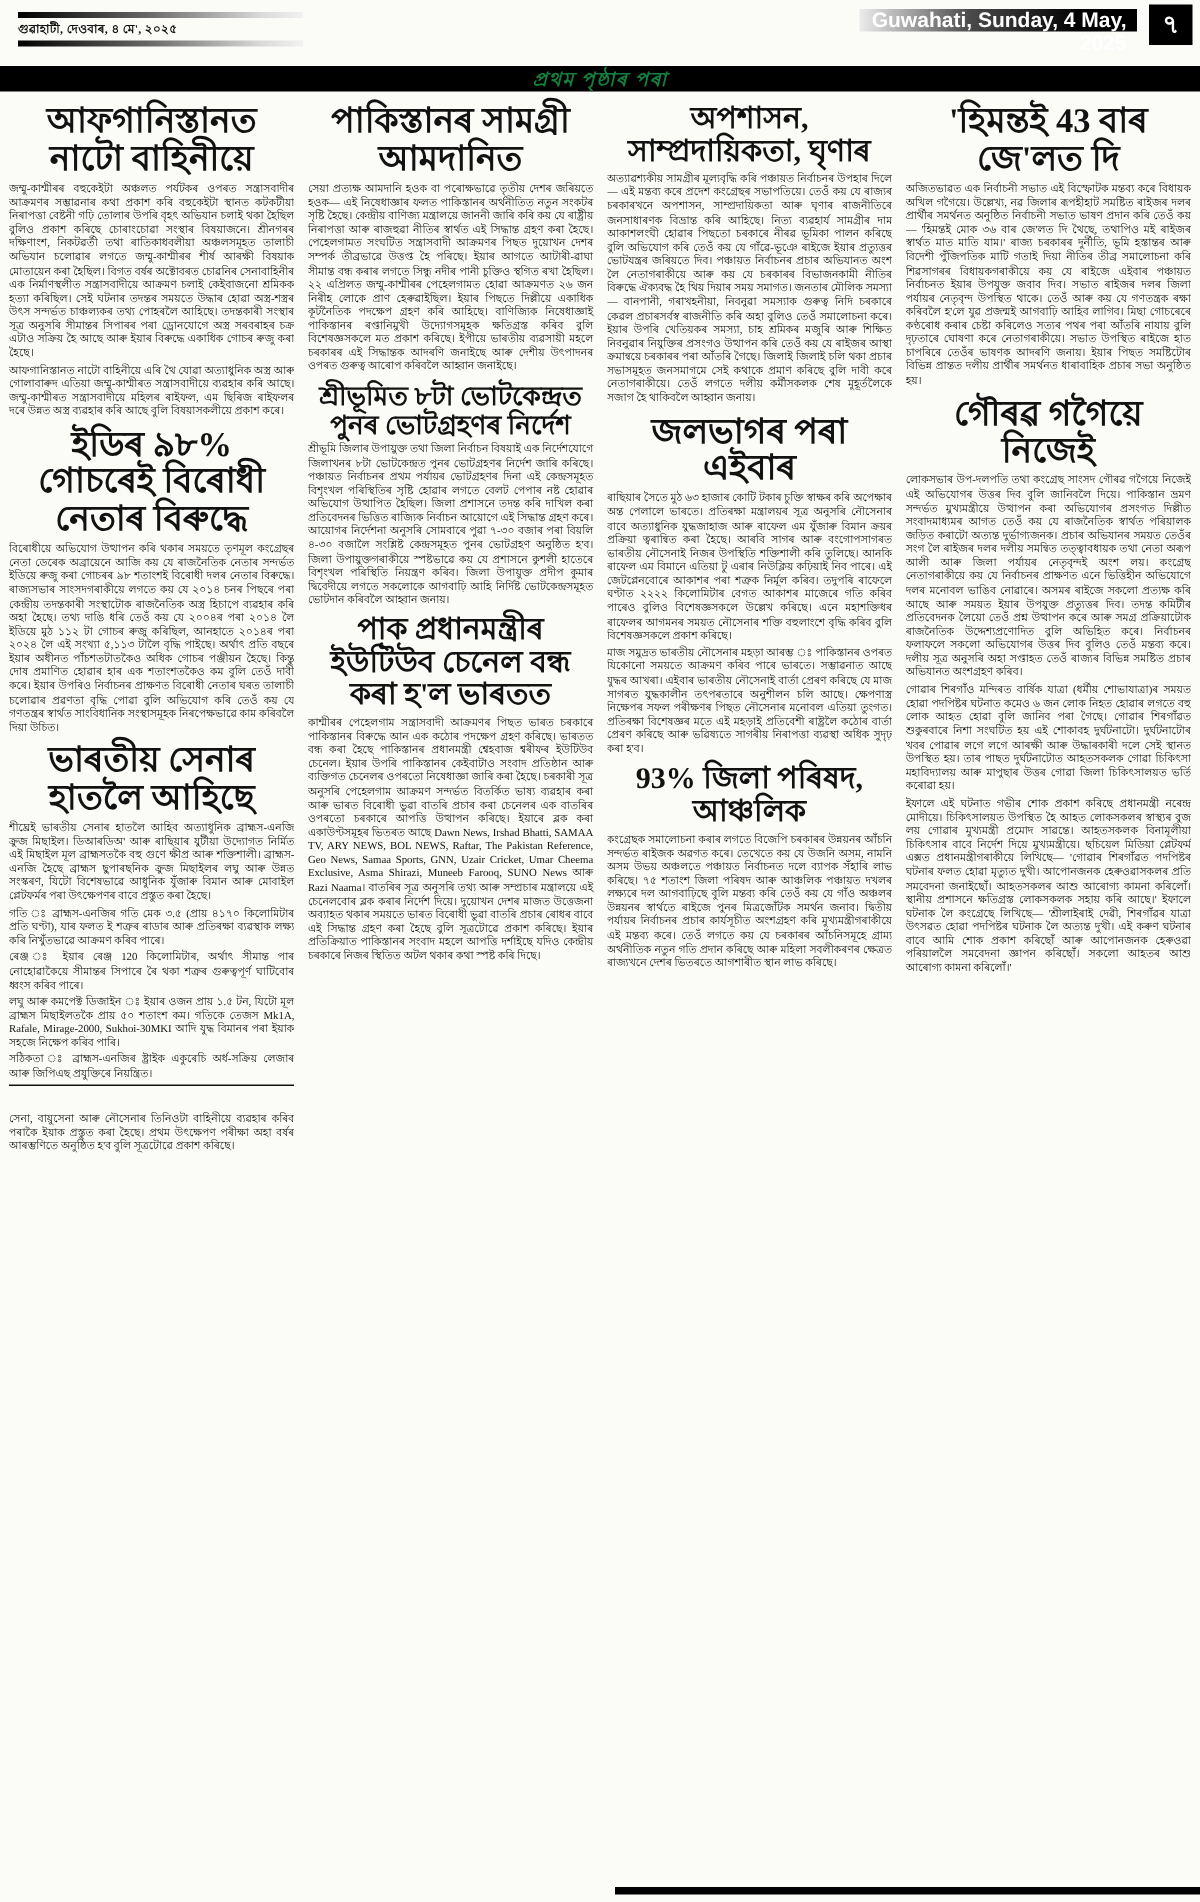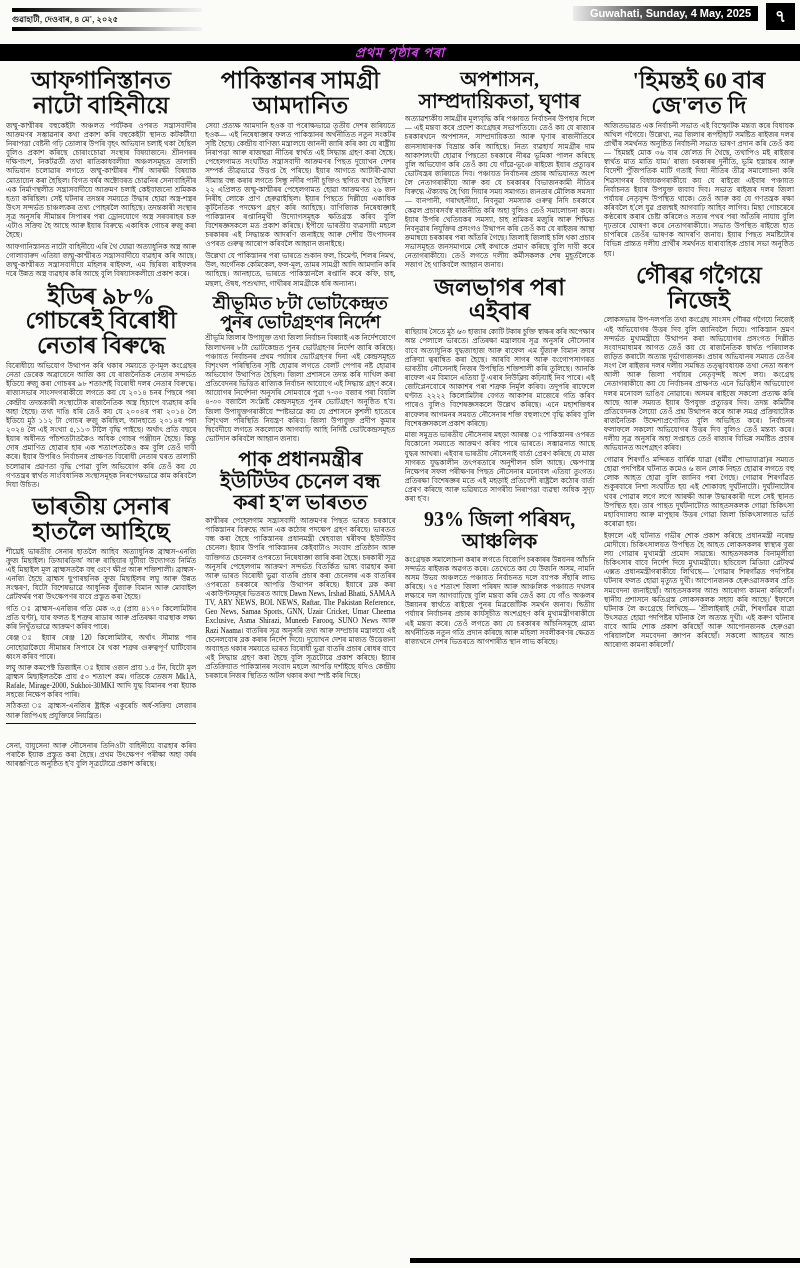--- a/index.html
+++ b/index.html
@@ -34,30 +34,30 @@
   .torch .flame{position:absolute;left:1px;top:0;width:8px;height:8px;background:#000;
     border-radius:50% 50% 50% 0;transform:rotate(45deg);}
   .m-swoosh{
     height:6px;margin-top:1px;
     background:linear-gradient(to right,#f0f0f0,#444 28%,#000 50%,#444 72%,#f0f0f0);
   }
   .dateline-right{
     position:absolute;right:42px;top:6px;width:185px;height:15px;
     background:linear-gradient(to right,#ececec,#4a4a4a 40%,#000 80%);
     color:#fff;font-family:"Liberation Sans","DejaVu Sans",sans-serif;
-    font-weight:bold;font-size:11px;line-height:15px;text-align:right;
+    font-weight:bold;font-size:14px;line-height:15px;text-align:right;
     padding-right:7px;box-sizing:border-box;
   }
   .page-num{
     position:absolute;right:5px;top:3px;width:29px;height:27px;background:#000;
     color:#fff;font-size:17px;font-weight:bold;text-align:center;line-height:27px;
   }
   
   .banner{
-    height:17px;background:#000;color:#d946ef;text-align:center;
+    height:17px;background:#000;color:#15803d;text-align:center;
     font-weight:bold;font-style:italic;font-size:13px;line-height:17px;
     letter-spacing:1px;
   }
   
   .columns{
     display:flex;gap:9px;padding:3px 6px 0 6px;height:1196px;overflow:hidden;
   }
   .col{flex:1;min-width:0;overflow:hidden;}
   .hl{text-align:center;font-weight:bold;margin:5px 0 3px;line-height:1.08;}
   .hl-lg{font-size:23px;}
@@ -110,21 +110,20 @@
         <p class="spec">লঘু আৰু কমপেক্ট ডিজাইন ঃ ইয়াৰ ওজন প্ৰায় ১.৫ টন, যিটো মূল ব্ৰাহ্মস মিছাইলতকৈ প্ৰায় ৫০ শতাংশ কম। গতিকে তেজস Mk1A, Rafale, Mirage-2000, Sukhoi-30MKI আদি যুদ্ধ বিমানৰ পৰা ইয়াক সহজে নিক্ষেপ কৰিব পাৰি।</p>
         <p class="spec">সঠিকতা ঃ ব্ৰাহ্মস-এনজিৰ ষ্ট্ৰাইক একুৰেচি অৰ্ধ-সক্ৰিয় লেজাৰ আৰু জিপিএছ প্ৰযুক্তিৰে নিয়ন্ত্ৰিত।</p>
         <p class="rule-top">সেনা, বায়ুসেনা আৰু নৌসেনাৰ তিনিওটা বাহিনীয়ে ব্যৱহাৰ কৰিব পৰাকৈ ইয়াক প্ৰস্তুত কৰা হৈছে। প্ৰথম উৎক্ষেপণ পৰীক্ষা অহা বৰ্ষৰ আৰম্ভণিতে অনুষ্ঠিত হ'ব বুলি সূত্ৰটোৱে প্ৰকাশ কৰিছে।</p>
       </article>
     </div>
 
     <div class="col">
       <article>
         <h2 class="hl hl-lg">পাকিস্তানৰ সামগ্ৰী আমদানিত</h2>
         <p>সেয়া প্ৰত্যক্ষ আমদানি হওক বা পৰোক্ষভাৱে তৃতীয় দেশৰ জৰিয়তে হওক— এই নিষেধাজ্ঞাৰ ফলত পাকিস্তানৰ অৰ্থনীতিত নতুন সংকটৰ সৃষ্টি হৈছে। কেন্দ্ৰীয় বাণিজ্য মন্ত্ৰালয়ে জাননী জাৰি কৰি কয় যে ৰাষ্ট্ৰীয় নিৰাপত্তা আৰু ৰাজহুৱা নীতিৰ স্বাৰ্থত এই সিদ্ধান্ত গ্ৰহণ কৰা হৈছে। পেহেলগামত সংঘটিত সন্ত্ৰাসবাদী আক্ৰমণৰ পিছত দুয়োখন দেশৰ সম্পৰ্ক তীব্ৰভাৱে উত্তপ্ত হৈ পৰিছে। ইয়াৰ আগতে আটাৰী-ৱাঘা সীমান্ত বন্ধ কৰাৰ লগতে সিন্ধু নদীৰ পানী চুক্তিও স্থগিত ৰখা হৈছিল। ২২ এপ্ৰিলত জম্মু-কাশ্মীৰৰ পেহেলগামত হোৱা আক্ৰমণত ২৬ জন নিৰীহ লোকে প্ৰাণ হেৰুৱাইছিল। ইয়াৰ পিছতে দিল্লীয়ে একাধিক কূটনৈতিক পদক্ষেপ গ্ৰহণ কৰি আহিছে। বাণিজ্যিক নিষেধাজ্ঞাই পাকিস্তানৰ ৰপ্তানিমুখী উদ্যোগসমূহক ক্ষতিগ্ৰস্ত কৰিব বুলি বিশেষজ্ঞসকলে মত প্ৰকাশ কৰিছে। ইপীয়ে ভাৰতীয় ব্যৱসায়ী মহলে চৰকাৰৰ এই সিদ্ধান্তক আদৰণি জনাইছে আৰু দেশীয় উৎপাদনৰ ওপৰত গুৰুত্ব আৰোপ কৰিবলৈ আহ্বান জনাইছে।</p>
-        <p>উল্লেখ্য যে পাকিস্তানৰ পৰা ভাৰতে শুকান ফল, চিমেণ্ট, শিলৰ নিমখ, উল, অৰ্গেনিক কেমিকেল, ফল-মূল, তামৰ সামগ্ৰী আদি আমদানি কৰি আহিছে। আনহাতে, ভাৰতে পাকিস্তানলৈ ৰপ্তানি কৰে কফি, চাহ, মছলা, ঔষধ, পশুখাদ্য, গাখীৰৰ সামগ্ৰীকে ধৰি অন্যান্য।</p>
       </article>
       <article>
         <h2 class="hl hl-sm">শ্ৰীভূমিত ৮টা ভোটকেন্দ্ৰত পুনৰ ভোটগ্ৰহণৰ নিৰ্দেশ</h2>
         <p>শ্ৰীভূমি জিলাৰ উপায়ুক্ত তথা জিলা নিৰ্বাচন বিষয়াই এক নিৰ্দেশযোগে জিলাখনৰ ৮টা ভোটকেন্দ্ৰত পুনৰ ভোটগ্ৰহণৰ নিৰ্দেশ জাৰি কৰিছে। পঞ্চায়ত নিৰ্বাচনৰ প্ৰথম পৰ্যায়ৰ ভোটগ্ৰহণৰ দিনা এই কেন্দ্ৰসমূহত বিশৃংখল পৰিস্থিতিৰ সৃষ্টি হোৱাৰ লগতে বেলট পেপাৰ নষ্ট হোৱাৰ অভিযোগ উত্থাপিত হৈছিল। জিলা প্ৰশাসনে তদন্ত কৰি দাখিল কৰা প্ৰতিবেদনৰ ভিত্তিত ৰাজ্যিক নিৰ্বাচন আয়োগে এই সিদ্ধান্ত গ্ৰহণ কৰে। আয়োগৰ নিৰ্দেশনা অনুসৰি সোমবাৰে পুৱা ৭-৩০ বজাৰ পৰা বিয়লি ৪-৩০ বজালৈ সংশ্লিষ্ট কেন্দ্ৰসমূহত পুনৰ ভোটগ্ৰহণ অনুষ্ঠিত হ'ব। জিলা উপায়ুক্তগৰাকীয়ে স্পষ্টভাৱে কয় যে প্ৰশাসনে কুশলী হাতেৰে বিশৃংখল পৰিস্থিতি নিয়ন্ত্ৰণ কৰিব। জিলা উপায়ুক্ত প্ৰদীপ কুমাৰ দ্বিবেদীয়ে লগতে সকলোকে আগবাঢ়ি আহি নিৰ্দিষ্ট ভোটকেন্দ্ৰসমূহত ভোটদান কৰিবলৈ আহ্বান জনায়।</p>
       </article>
       <article>
         <h2 class="hl hl-md">পাক প্ৰধানমন্ত্ৰীৰ ইউটিউব চেনেল বন্ধ কৰা হ'ল ভাৰতত</h2>
         <p>কাশ্মীৰৰ পেহেলগাম সন্ত্ৰাসবাদী আক্ৰমণৰ পিছত ভাৰত চৰকাৰে পাকিস্তানৰ বিৰুদ্ধে আন এক কঠোৰ পদক্ষেপ গ্ৰহণ কৰিছে। ভাৰতত বন্ধ কৰা হৈছে পাকিস্তানৰ প্ৰধানমন্ত্ৰী শ্বেহবাজ শ্বৰীফৰ ইউটিউব চেনেল। ইয়াৰ উপৰি পাকিস্তানৰ কেইবাটাও সংবাদ প্ৰতিষ্ঠান আৰু ব্যক্তিগত চেনেলৰ ওপৰতো নিষেধাজ্ঞা জাৰি কৰা হৈছে। চৰকাৰী সূত্ৰ অনুসৰি পেহেলগাম আক্ৰমণ সন্দৰ্ভত বিতৰ্কিত ভাষ্য ব্যৱহাৰ কৰা আৰু ভাৰত বিৰোধী ভুৱা বাতৰি প্ৰচাৰ কৰা চেনেলৰ এক বাতৰিৰ ওপৰতো চৰকাৰে আপত্তি উত্থাপন কৰিছে। ইয়াৰে ব্লক কৰা একাউণ্টসমূহৰ ভিতৰত আছে Dawn News, Irshad Bhatti, SAMAA TV, ARY NEWS, BOL NEWS, Raftar, The Pakistan Reference, Geo News, Samaa Sports, GNN, Uzair Cricket, Umar Cheema Exclusive, Asma Shirazi, Muneeb Farooq, SUNO News আৰু Razi Naama। বাতৰিৰ সূত্ৰ অনুসৰি তথ্য আৰু সম্প্ৰচাৰ মন্ত্ৰালয়ে এই চেনেলবোৰ ব্লক কৰাৰ নিৰ্দেশ দিয়ে। দুয়োখন দেশৰ মাজত উত্তেজনা অব্যাহত থকাৰ সময়তে ভাৰত বিৰোধী ভুৱা বাতৰি প্ৰচাৰ ৰোধৰ বাবে এই সিদ্ধান্ত গ্ৰহণ কৰা হৈছে বুলি সূত্ৰটোৱে প্ৰকাশ কৰিছে। ইয়াৰ প্ৰতিক্ৰিয়াত পাকিস্তানৰ সংবাদ মহলে আপত্তি দৰ্শাইছে যদিও কেন্দ্ৰীয় চৰকাৰে নিজৰ স্থিতিত অটল থকাৰ কথা স্পষ্ট কৰি দিছে।</p>
       </article>
     </div>
@@ -140,21 +139,21 @@
         <p>মাজ সমুদ্ৰত ভাৰতীয় নৌসেনাৰ মহড়া আৰম্ভ ঃ পাকিস্তানৰ ওপৰত যিকোনো সময়তে আক্ৰমণ কৰিব পাৰে ভাৰতে। সম্ভাৱনাত আছে যুদ্ধৰ আখৰা। এইবাৰ ভাৰতীয় নৌসেনাই বাৰ্তা প্ৰেৰণ কৰিছে যে মাজ সাগৰত যুদ্ধকালীন তৎপৰতাৰে অনুশীলন চলি আছে। ক্ষেপণাস্ত্ৰ নিক্ষেপৰ সফল পৰীক্ষণৰ পিছত নৌসেনাৰ মনোবল এতিয়া তুংগত। প্ৰতিৰক্ষা বিশেষজ্ঞৰ মতে এই মহড়াই প্ৰতিবেশী ৰাষ্ট্ৰলৈ কঠোৰ বাৰ্তা প্ৰেৰণ কৰিছে আৰু ভৱিষ্যতে সাগৰীয় নিৰাপত্তা ব্যৱস্থা অধিক সুদৃঢ় কৰা হ'ব।</p>
       </article>
       <article>
         <h2 class="hl hl-md">93% জিলা পৰিষদ, আঞ্চলিক</h2>
         <p>কংগ্ৰেছক সমালোচনা কৰাৰ লগতে বিজেপি চৰকাৰৰ উন্নয়নৰ আঁচনি সন্দৰ্ভত ৰাইজক অৱগত কৰে। তেখেতে কয় যে উজনি অসম, নামনি অসম উভয় অঞ্চলতে পঞ্চায়ত নিৰ্বাচনত দলে ব্যাপক সঁহাৰি লাভ কৰিছে। ৭৫ শতাংশ জিলা পৰিষদ আৰু আঞ্চলিক পঞ্চায়ত দখলৰ লক্ষ্যৰে দল আগবাঢ়িছে বুলি মন্তব্য কৰি তেওঁ কয় যে গাঁও অঞ্চলৰ উন্নয়নৰ স্বাৰ্থতে ৰাইজে পুনৰ মিত্ৰজোঁটক সমৰ্থন জনাব। দ্বিতীয় পৰ্যায়ৰ নিৰ্বাচনৰ প্ৰচাৰ কাৰ্যসূচীত অংশগ্ৰহণ কৰি মুখ্যমন্ত্ৰীগৰাকীয়ে এই মন্তব্য কৰে। তেওঁ লগতে কয় যে চৰকাৰৰ আঁচনিসমূহে গ্ৰাম্য অৰ্থনীতিক নতুন গতি প্ৰদান কৰিছে আৰু মহিলা সবলীকৰণৰ ক্ষেত্ৰত ৰাজ্যখনে দেশৰ ভিতৰতে আগশাৰীত স্থান লাভ কৰিছে।</p>
       </article>
     </div>
 
     <div class="col">
       <article>
-        <h2 class="hl hl-lg">'হিমন্তই 60 বাৰ জে'লত দি</h2>
+        <h2 class="hl hl-lg">'হিমন্তই 43 বাৰ জে'লত দি</h2>
         <p>অজিতভাৱত এক নিৰ্বাচনী সভাত এই বিস্ফোটক মন্তব্য কৰে বিধায়ক অখিল গগৈয়ে। উল্লেখ্য, নৱ জিলাৰ ৰূপহীহাট সমষ্টিত ৰাইজৰ দলৰ প্ৰাৰ্থীৰ সমৰ্থনত অনুষ্ঠিত নিৰ্বাচনী সভাত ভাষণ প্ৰদান কৰি তেওঁ কয়— 'হিমন্তই মোক ৩৬ বাৰ জে'লত দি থৈছে, তথাপিও মই ৰাইজৰ স্বাৰ্থত মাত মাতি যাম।' ৰাজ্য চৰকাৰৰ দুৰ্নীতি, ভূমি হস্তান্তৰ আৰু বিদেশী পুঁজিপতিক মাটি গতাই দিয়া নীতিৰ তীব্ৰ সমালোচনা কৰি শিৱসাগৰৰ বিধায়কগৰাকীয়ে কয় যে ৰাইজে এইবাৰ পঞ্চায়ত নিৰ্বাচনত ইয়াৰ উপযুক্ত জবাব দিব। সভাত ৰাইজৰ দলৰ জিলা পৰ্যায়ৰ নেতৃবৃন্দ উপস্থিত থাকে। তেওঁ আৰু কয় যে গণতন্ত্ৰক ৰক্ষা কৰিবলৈ হ'লে যুৱ প্ৰজন্মই আগবাঢ়ি আহিব লাগিব। মিছা গোচৰেৰে কণ্ঠৰোধ কৰাৰ চেষ্টা কৰিলেও সত্যৰ পথৰ পৰা আঁতৰি নাযায় বুলি দৃঢ়তাৰে ঘোষণা কৰে নেতাগৰাকীয়ে। সভাত উপস্থিত ৰাইজে হাত চাপৰিৰে তেওঁৰ ভাষণক আদৰণি জনায়। ইয়াৰ পিছত সমষ্টিটোৰ বিভিন্ন প্ৰান্তত দলীয় প্ৰাৰ্থীৰ সমৰ্থনত ধাৰাবাহিক প্ৰচাৰ সভা অনুষ্ঠিত হয়।</p>
       </article>
       <article>
         <h2 class="hl hl-lg">গৌৰৱ গগৈয়ে নিজেই</h2>
         <p>লোকসভাৰ উপ-দলপতি তথা কংগ্ৰেছ সাংসদ গৌৰৱ গগৈয়ে নিজেই এই অভিযোগৰ উত্তৰ দিব বুলি জানিবলৈ দিয়ে। পাকিস্তান ভ্ৰমণ সন্দৰ্ভত মুখ্যমন্ত্ৰীয়ে উত্থাপন কৰা অভিযোগৰ প্ৰসংগত দিল্লীত সংবাদমাধ্যমৰ আগত তেওঁ কয় যে ৰাজনৈতিক স্বাৰ্থত পৰিয়ালক জড়িত কৰাটো অত্যন্ত দুৰ্ভাগ্যজনক। প্ৰচাৰ অভিযানৰ সময়ত তেওঁৰ সংগ লৈ ৰাইজৰ দলৰ দলীয় সমন্বিত তত্ত্বাবধায়ক তথা নেতা অৰূপ আলী আৰু জিলা পৰ্যায়ৰ নেতৃবৃন্দই অংশ লয়। কংগ্ৰেছ নেতাগৰাকীয়ে কয় যে নিৰ্বাচনৰ প্ৰাক্ষণত এনে ভিত্তিহীন অভিযোগে দলৰ মনোবল ভাঙিব নোৱাৰে। অসমৰ ৰাইজে সকলো প্ৰত্যক্ষ কৰি আছে আৰু সময়ত ইয়াৰ উপযুক্ত প্ৰত্যুত্তৰ দিব। তদন্ত কমিটীৰ প্ৰতিবেদনক লৈয়ো তেওঁ প্ৰশ্ন উত্থাপন কৰে আৰু সমগ্ৰ প্ৰক্ৰিয়াটোক ৰাজনৈতিক উদ্দেশ্যপ্ৰণোদিত বুলি অভিহিত কৰে। নিৰ্বাচনৰ ফলাফলে সকলো অভিযোগৰ উত্তৰ দিব বুলিও তেওঁ মন্তব্য কৰে। দলীয় সূত্ৰ অনুসৰি অহা সপ্তাহত তেওঁ ৰাজ্যৰ বিভিন্ন সমষ্টিত প্ৰচাৰ অভিযানত অংশগ্ৰহণ কৰিব।</p>
       </article>
       <article>
         <p>গোৱাৰ শিৰগাঁও মন্দিৰত বাৰ্ষিক যাত্ৰা (ধৰ্মীয় শোভাযাত্ৰা)ৰ সময়ত হোৱা পদপিষ্টৰ ঘটনাত কমেও ৬ জন লোক নিহত হোৱাৰ লগতে বহু লোক আহত হোৱা বুলি জানিব পৰা গৈছে। গোৱাৰ শিৰগাঁৱত শুকুৰবাৰে নিশা সংঘটিত হয় এই শোকাবহ দুৰ্ঘটনাটো। দুৰ্ঘটনাটোৰ খবৰ পোৱাৰ লগে লগে আৰক্ষী আৰু উদ্ধাৰকাৰী দলে সেই স্থানত উপস্থিত হয়। তাৰ পাছত দুৰ্ঘটনাটোত আহতসকলক গোৱা চিকিৎসা মহাবিদ্যালয় আৰু মাপুছাৰ উত্তৰ গোৱা জিলা চিকিৎসালয়ত ভৰ্তি কৰোৱা হয়।</p>
         <p>ইফালে এই ঘটনাত গভীৰ শোক প্ৰকাশ কৰিছে প্ৰধানমন্ত্ৰী নৰেন্দ্ৰ মোদীয়ে। চিকিৎসালয়ত উপস্থিত হৈ আহত লোকসকলৰ স্বাস্থ্যৰ বুজ লয় গোৱাৰ মুখ্যমন্ত্ৰী প্ৰমোদ সাৱন্তে। আহতসকলক বিনামূলীয়া চিকিৎসাৰ বাবে নিৰ্দেশ দিয়ে মুখ্যমন্ত্ৰীয়ে। ছচিয়েল মিডিয়া প্লেটফৰ্ম এক্সত প্ৰধানমন্ত্ৰীগৰাকীয়ে লিখিছে— 'গোৱাৰ শিৰগাঁৱত পদপিষ্টৰ ঘটনাৰ ফলত হোৱা মৃত্যুত দুখী। আপোনজনক হেৰুওৱাসকলৰ প্ৰতি সমবেদনা জনাইছোঁ। আহতসকলৰ আশু আৰোগ্য কামনা কৰিলোঁ। স্থানীয় প্ৰশাসনে ক্ষতিগ্ৰস্ত লোকসকলক সহায় কৰি আছে।' ইফালে ঘটনাক লৈ কংগ্ৰেছে লিখিছে— 'শ্ৰীলাইৰাই দেৱী, শিৰগাঁৱৰ যাত্ৰা উৎসৱত হোৱা পদপিষ্টৰ ঘটনাক লৈ অত্যন্ত দুখী। এই কৰুণ ঘটনাৰ বাবে আমি শোক প্ৰকাশ কৰিছোঁ আৰু আপোনজনক হেৰুওৱা পৰিয়াললৈ সমবেদনা জ্ঞাপন কৰিছোঁ। সকলো আহতৰ আশু আৰোগ্য কামনা কৰিলোঁ।'</p>
       </article>

